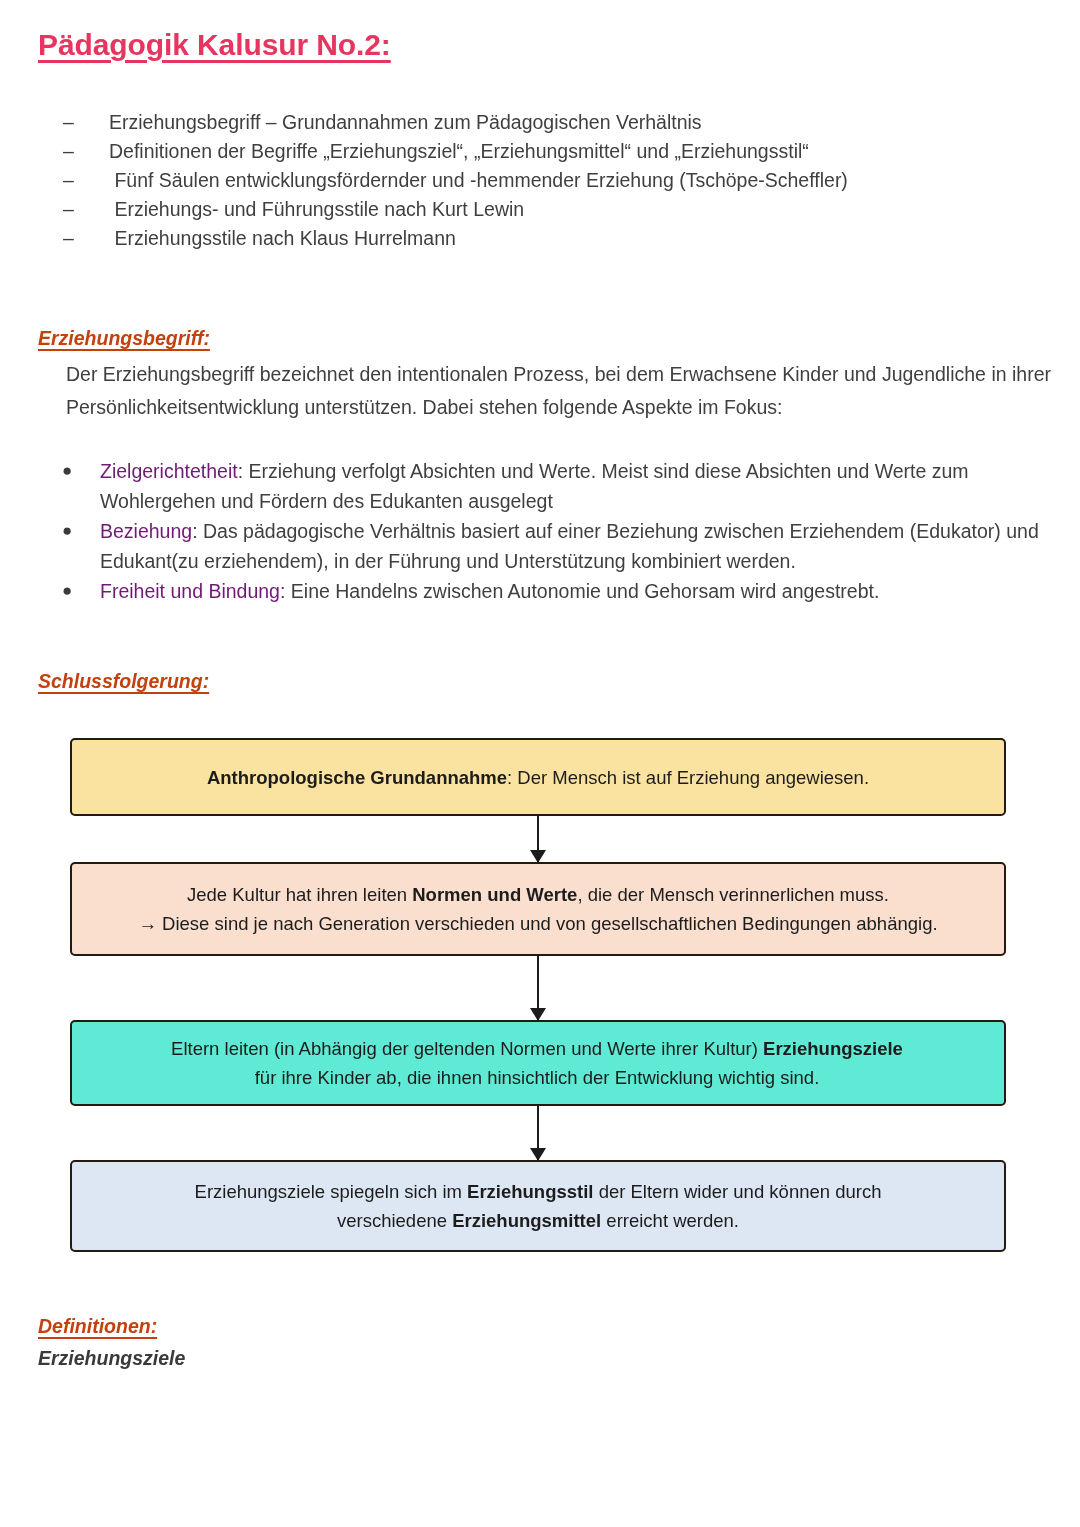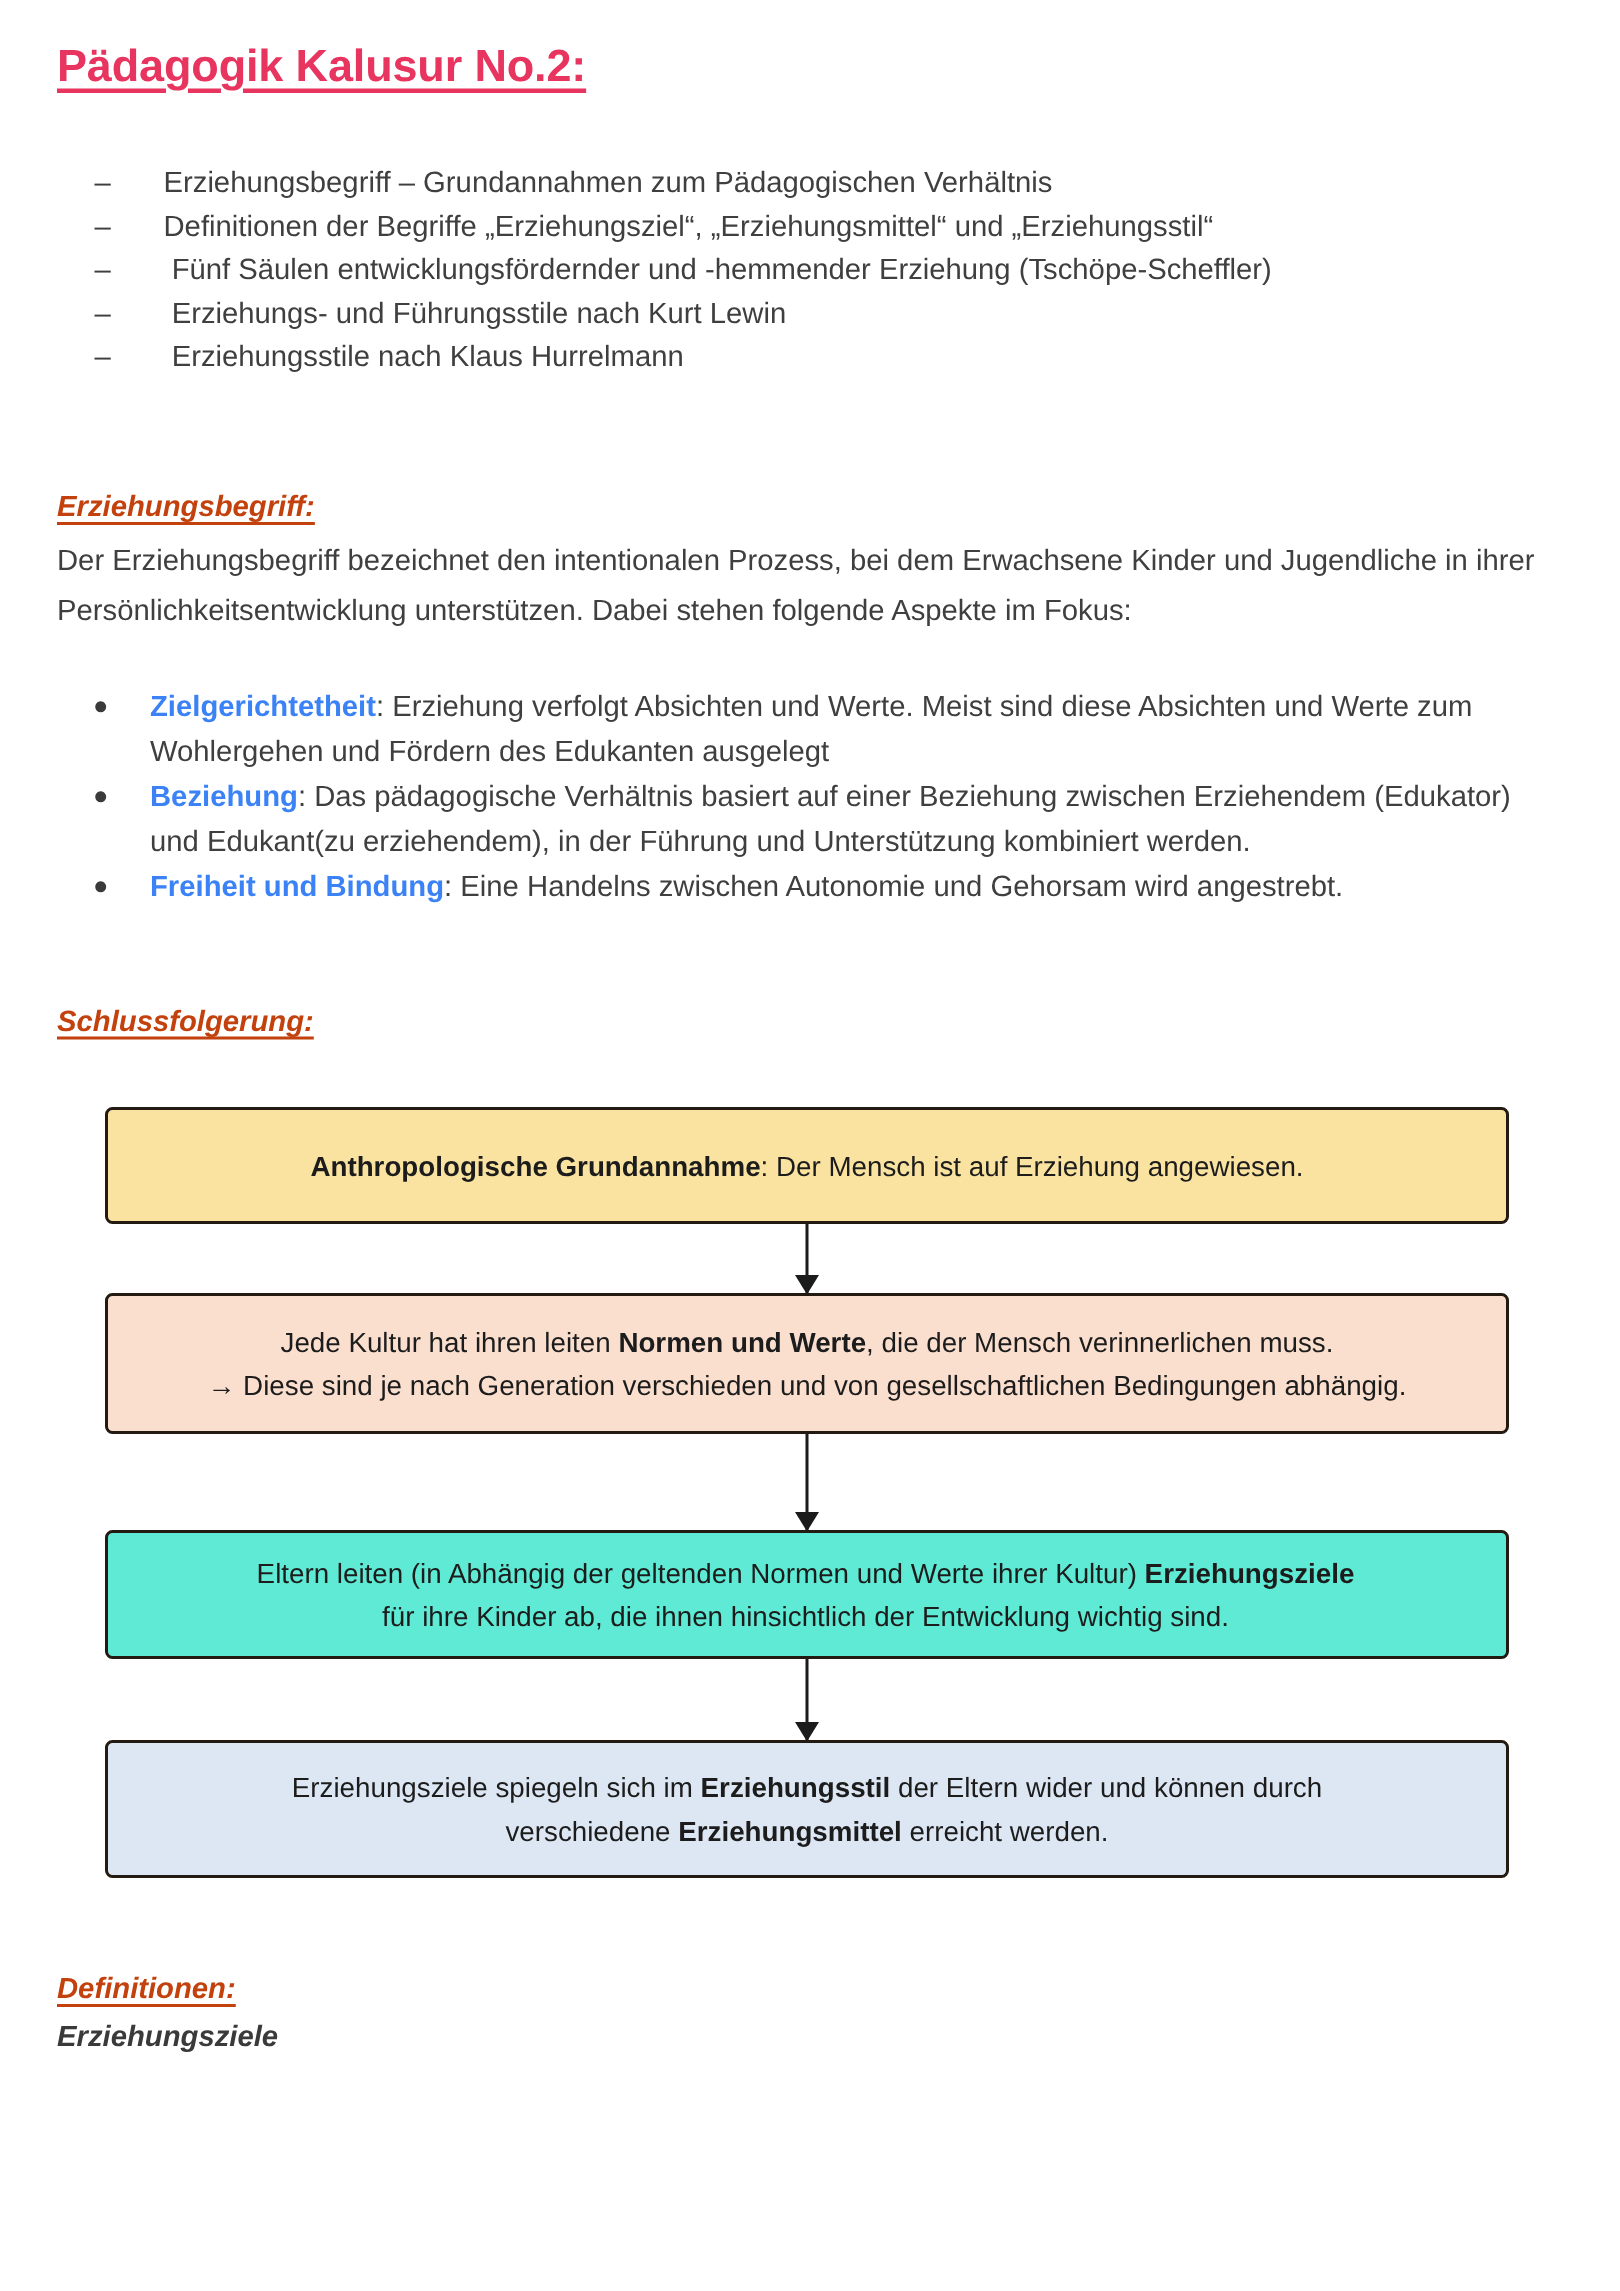--- a/index.html
+++ b/index.html
@@ -85,21 +85,21 @@
 
   
   .body-par {
     position: absolute;
     left: 38px;
     width: 1010px;
     font-size: 19.5px;
     line-height: 33px;
     color: #3f3f3f;
   }
-  #par-erziehungsbegriff { top: 358px; width: 1005px; }
+  #par-erziehungsbegriff { top: 358px; width: 1005px; margin-left: 28px; }
   #par-definition-body   { top: 1380px; width: 1010px; }
 
   .subhead-italic {
     position: absolute;
     left: 38px;
     top: 1347px;
     font-size: 19.5px;
     font-weight: bold;
     font-style: italic;
     color: #3a3a3a;
@@ -125,21 +125,21 @@
     flex: 0 0 38px;
     width: 38px;
     font-size: 17px;
     line-height: 30px;
     color: #3a3a3a;
   }
   .bullet-body {
     flex: 1 1 auto;
     max-width: 940px;
   }
-  .bullet-body b { color: #3b82f6; font-weight: bold; }
+  .bullet-body b { color: #701a75; font-weight: normal; }
 
   
   .flow {
     position: absolute;
     left: 70px;
     top: 738px;
     width: 936px;
   }
   .flow-box {
     position: relative;

